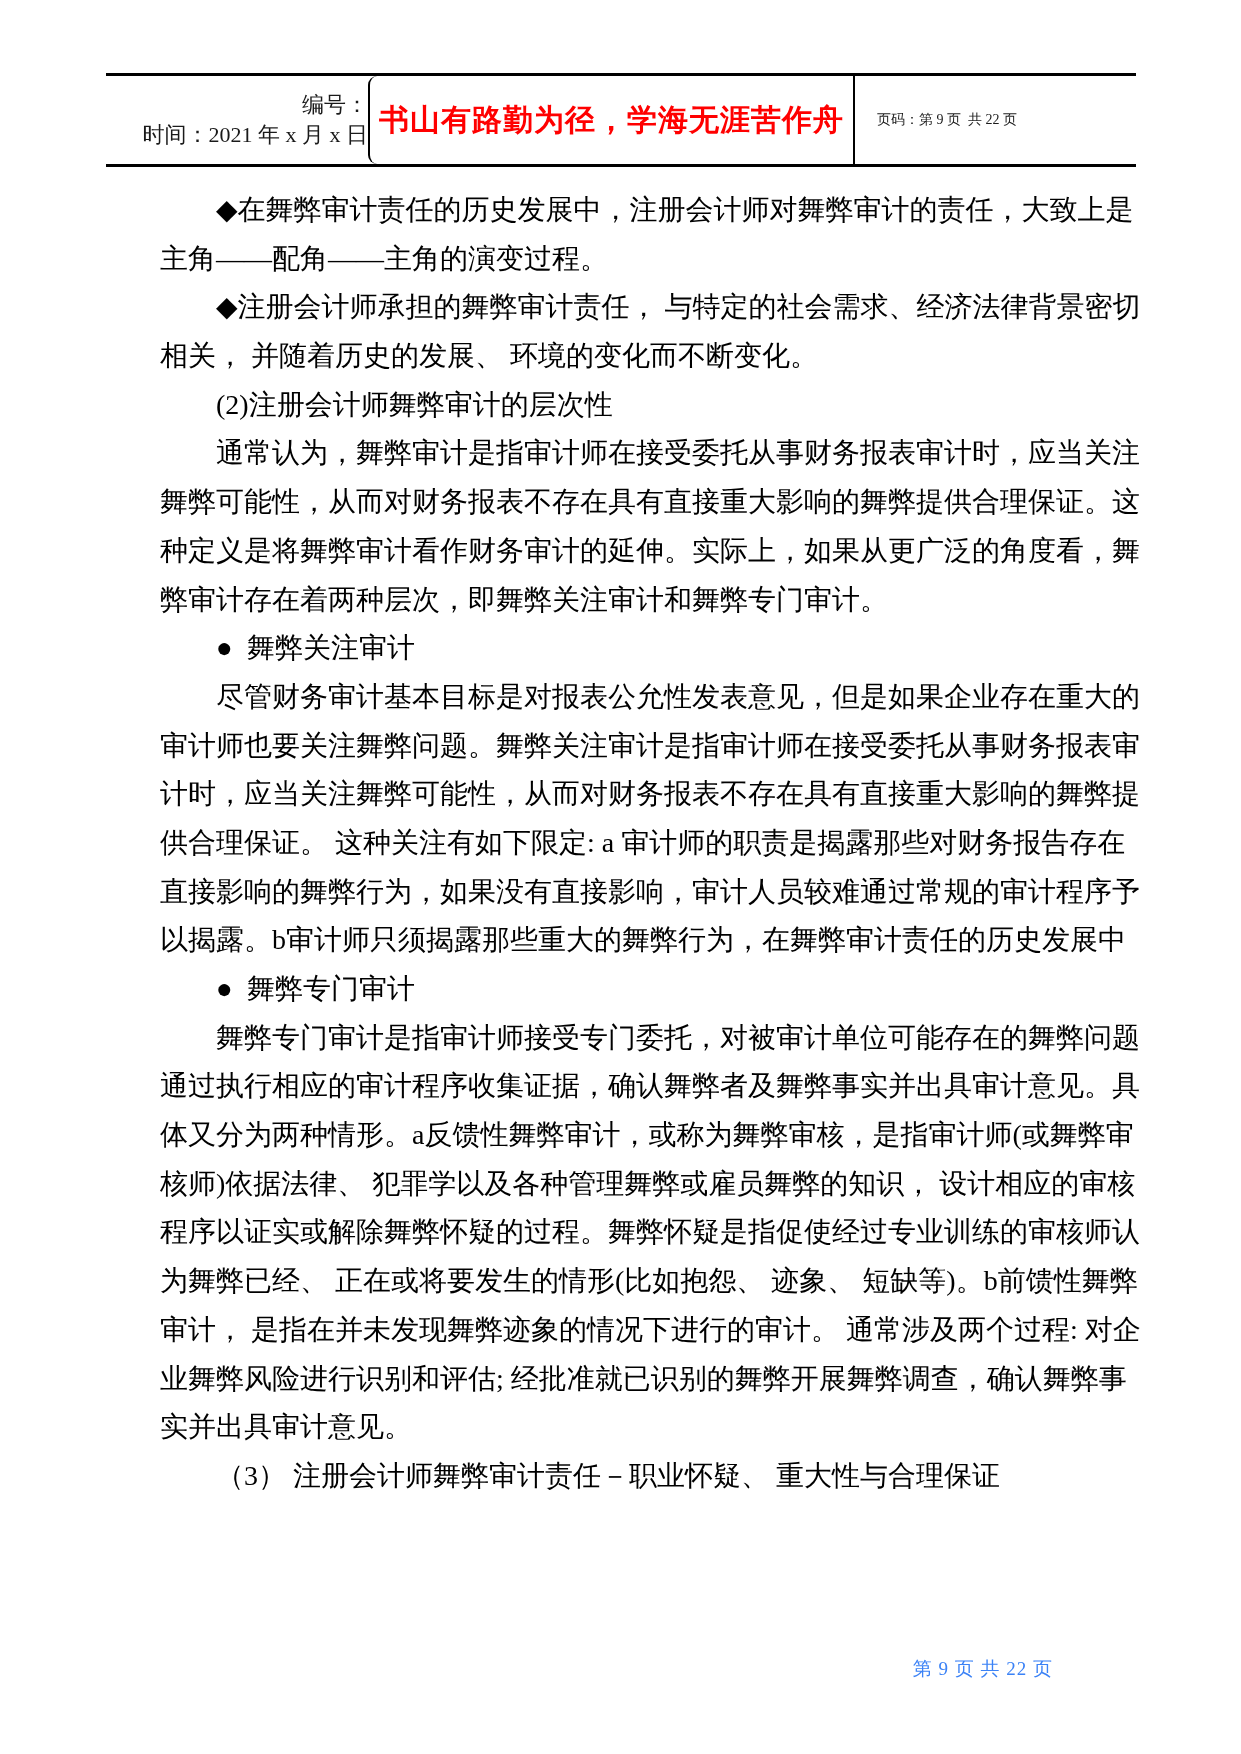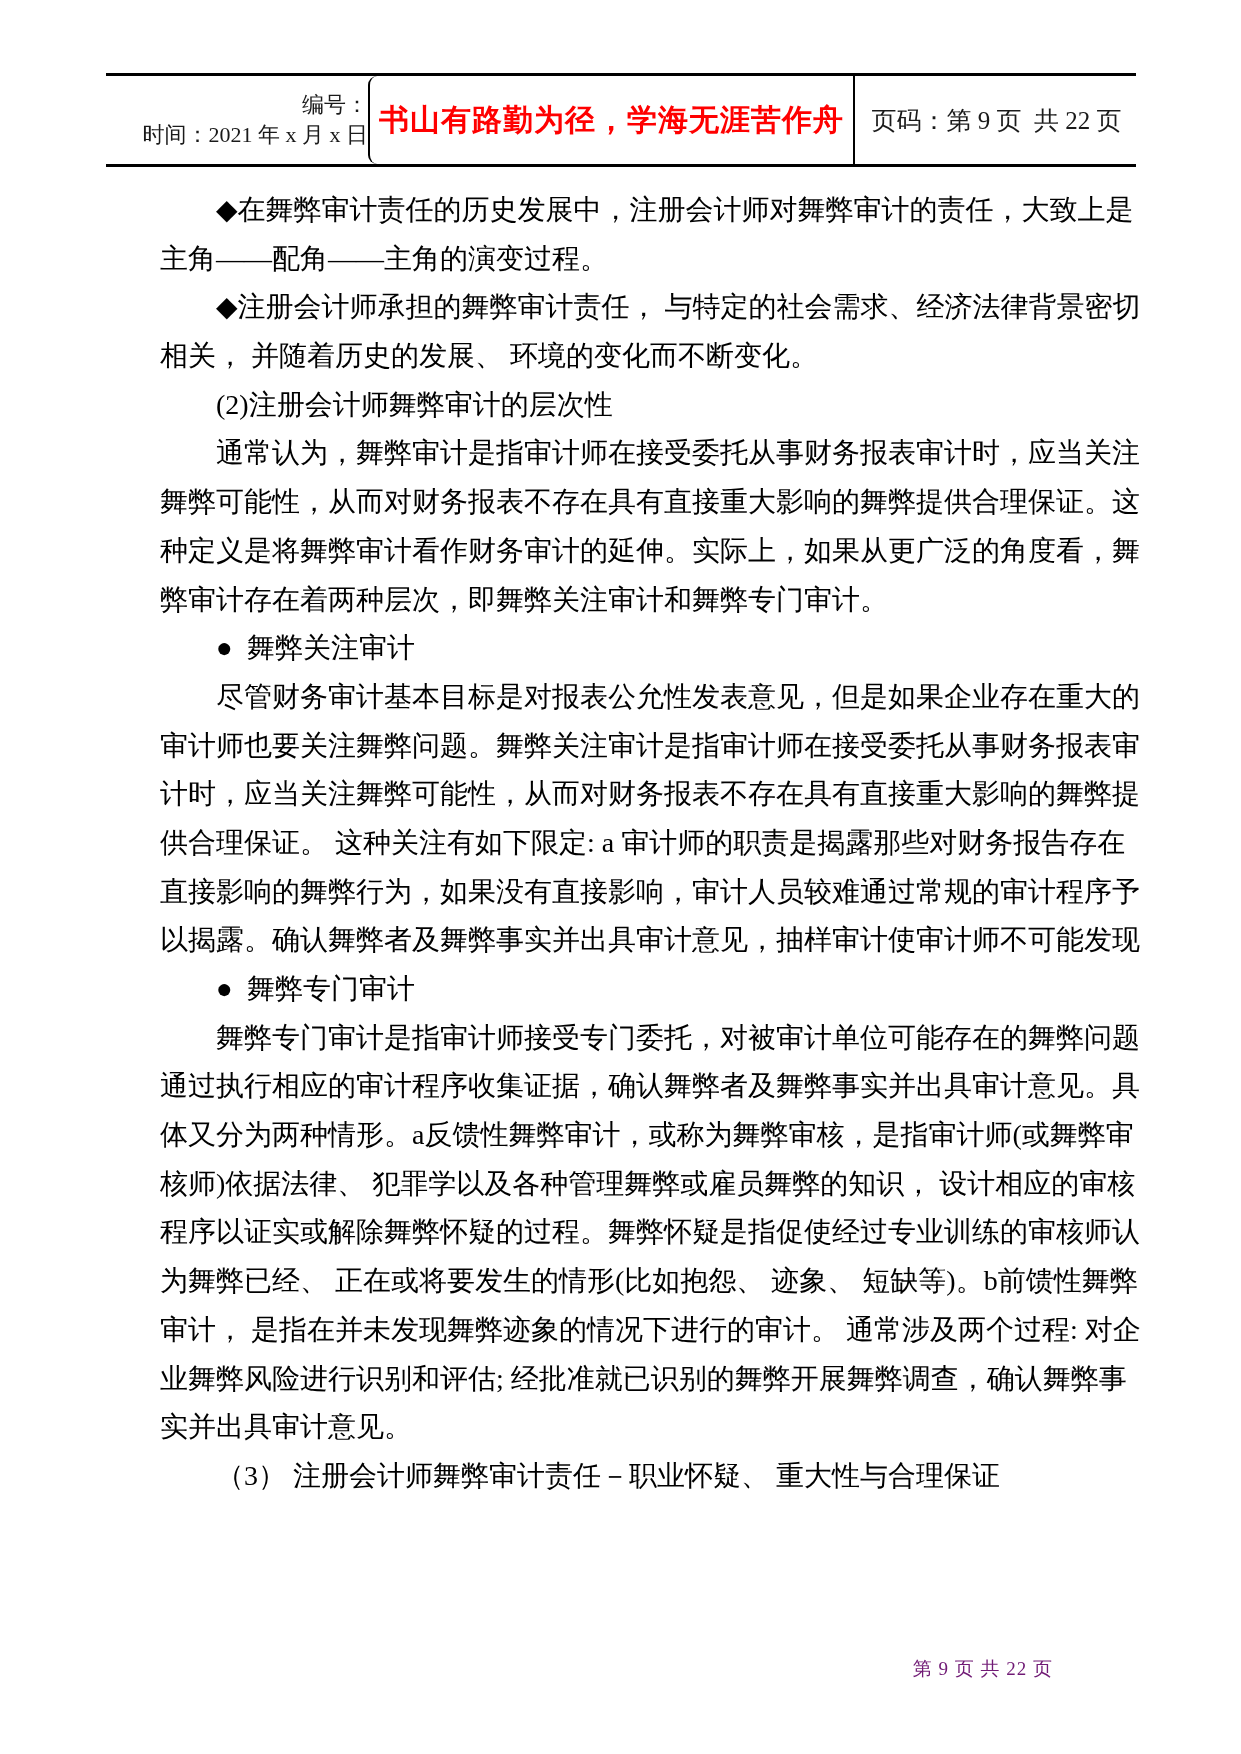--- a/index.html
+++ b/index.html
@@ -41,25 +41,24 @@
   .motto-text{
     font-size:30px;
     font-weight:bold;
     color:#ff0000;
     white-space:nowrap;
     letter-spacing:1px;
   }
   .hcell-page{
     width:283px;
     border-left:2px solid #000;
-    padding-left:2px;
-    font-size:25px;
+    padding-left:22px;
+    font-size:14px;
     color:#1a1a1a;
     white-space:pre;
-    text-align:center;
   }
   
   .body-text{
     position:absolute;
     left:160px;top:186px;
     width:928px;
     color:#000000;
     font-size:28px;
   }
   .body-line{
@@ -67,21 +66,21 @@
     height:48.7px;
     white-space:pre;
     overflow:visible;
   }
   
   .footer-page{
     position:absolute;
     top:1656px;
     right:188px;
     font-size:19px;
-    color:#701a75;
+    color:#3b82f6;
     letter-spacing:1px;
     white-space:pre;
   }
 </style>
 </head>
 <body>
 
 <div class="page">
 
   <div class="header-table">
@@ -106,21 +105,21 @@
       <div class="body-line">　　通常认为，舞弊审计是指审计师在接受委托从事财务报表审计时，应当关注</div>
       <div class="body-line">舞弊可能性，从而对财务报表不存在具有直接重大影响的舞弊提供合理保证。这</div>
       <div class="body-line">种定义是将舞弊审计看作财务审计的延伸。实际上，如果从更广泛的角度看，舞</div>
       <div class="body-line">弊审计存在着两种层次，即舞弊关注审计和舞弊专门审计。</div>
       <div class="body-line">　　●  舞弊关注审计</div>
       <div class="body-line">　　尽管财务审计基本目标是对报表公允性发表意见，但是如果企业存在重大的</div>
       <div class="body-line">审计师也要关注舞弊问题。舞弊关注审计是指审计师在接受委托从事财务报表审</div>
       <div class="body-line">计时，应当关注舞弊可能性，从而对财务报表不存在具有直接重大影响的舞弊提</div>
       <div class="body-line">供合理保证。 这种关注有如下限定: a 审计师的职责是揭露那些对财务报告存在</div>
       <div class="body-line">直接影响的舞弊行为，如果没有直接影响，审计人员较难通过常规的审计程序予</div>
-      <div class="body-line">以揭露。确认舞弊者及舞弊事实并出具审计意见，抽样审计使审计师不可能发现</div>
+      <div class="body-line">以揭露。b审计师只须揭露那些重大的舞弊行为，在舞弊审计责任的历史发展中</div>
       <div class="body-line">　　●  舞弊专门审计</div>
       <div class="body-line">　　舞弊专门审计是指审计师接受专门委托，对被审计单位可能存在的舞弊问题</div>
       <div class="body-line">通过执行相应的审计程序收集证据，确认舞弊者及舞弊事实并出具审计意见。具</div>
       <div class="body-line">体又分为两种情形。a反馈性舞弊审计，或称为舞弊审核，是指审计师(或舞弊审</div>
       <div class="body-line">核师)依据法律、 犯罪学以及各种管理舞弊或雇员舞弊的知识， 设计相应的审核</div>
       <div class="body-line">程序以证实或解除舞弊怀疑的过程。舞弊怀疑是指促使经过专业训练的审核师认</div>
       <div class="body-line">为舞弊已经、 正在或将要发生的情形(比如抱怨、 迹象、 短缺等)。b前馈性舞弊</div>
       <div class="body-line">审计， 是指在并未发现舞弊迹象的情况下进行的审计。 通常涉及两个过程: 对企</div>
       <div class="body-line">业舞弊风险进行识别和评估; 经批准就已识别的舞弊开展舞弊调查，确认舞弊事</div>
       <div class="body-line">实并出具审计意见。</div>

